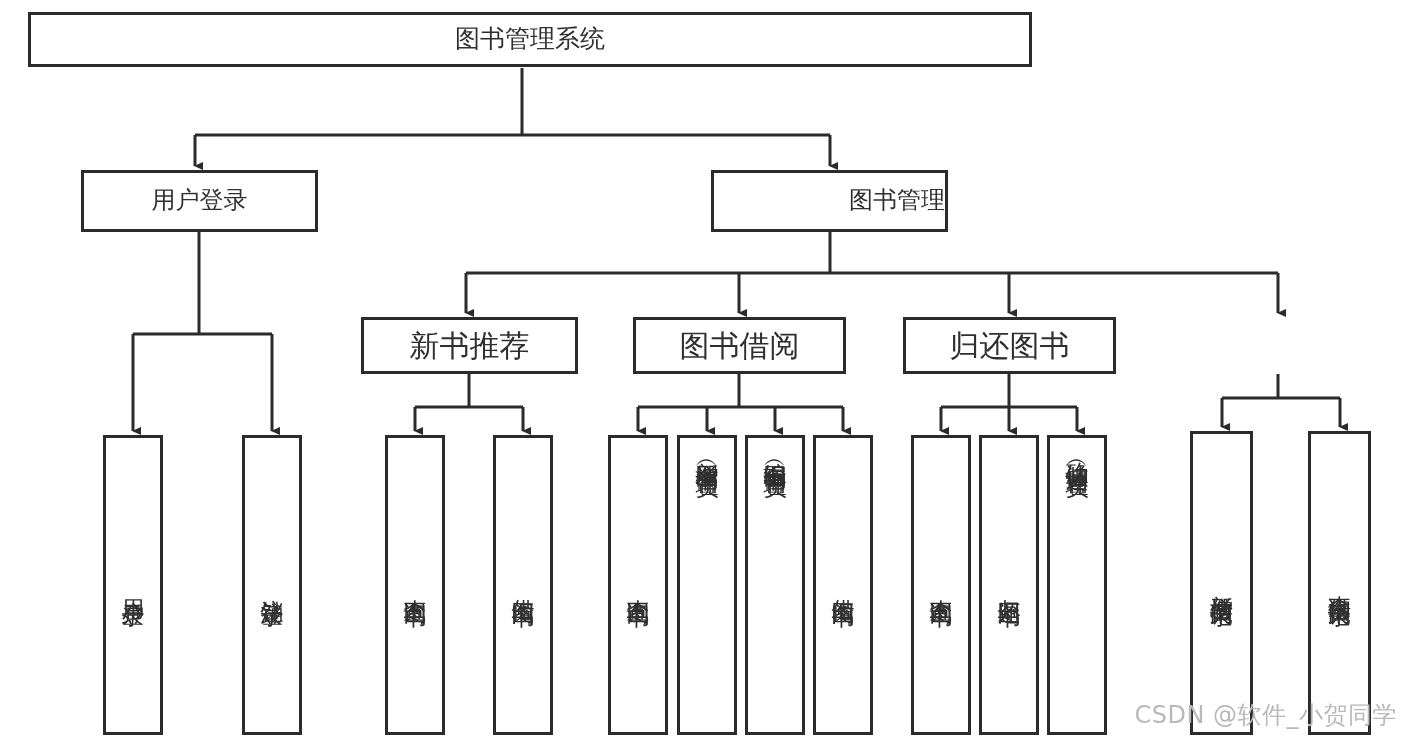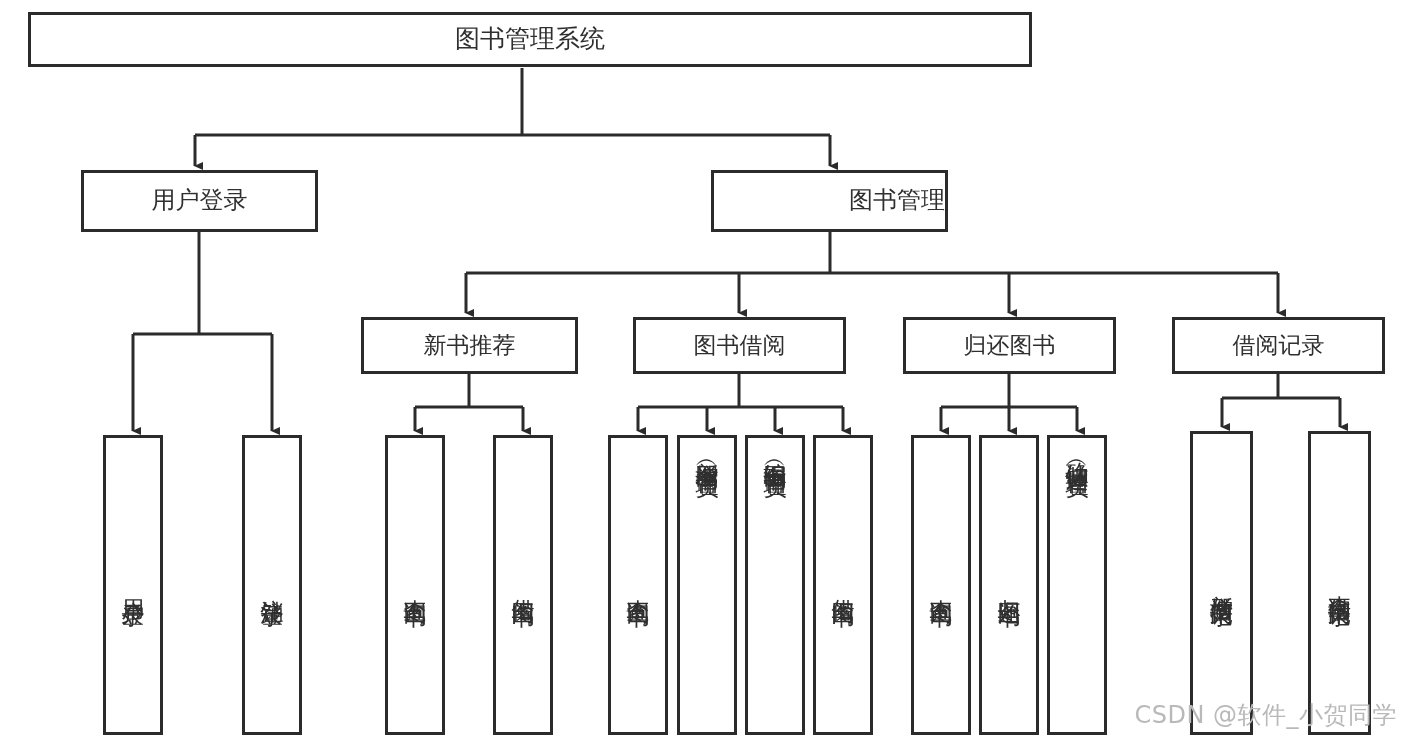--- a/index.html
+++ b/index.html
@@ -36,21 +36,21 @@
     text-align: center;
     line-height: 1.05;
   }
   .node.root {
     font-size: 25px;
   }
   .node.level2 {
     font-size: 24px;
   }
   .node.level3 {
-    font-size: 23px;
+    font-size: 30px;
   }
   .node.leaf {
     font-size: 23px;
     align-items: flex-start;
     padding-top: 6px;
   }
   .vtext {
     writing-mode: vertical-rl;
     text-orientation: upright;
     letter-spacing: 2px;
@@ -139,23 +139,20 @@
 
   <div class="node level3" style="left:361px; top:317px; width:217px; height:57px;">
     <span>新书推荐</span>
   </div>
   <div class="node level3" style="left:633px; top:317px; width:213px; height:57px;">
     <span>图书借阅</span>
   </div>
   <div class="node level3" style="left:903px; top:317px; width:213px; height:57px;">
     <span>归还图书</span>
   </div>
-  <div class="node level3" style="left:1172px; top:317px; width:213px; height:57px;">
-    <span>借阅记录</span>
-  </div>
 
   <div class="node leaf center" style="left:103px; top:435px; width:60px; height:300px;">
     <span class="vtext">用户登录</span>
   </div>
   <div class="node leaf center" style="left:242px; top:435px; width:60px; height:300px;">
     <span class="vtext">注销登录</span>
   </div>
 
   <div class="node leaf center" style="left:385px; top:435px; width:60px; height:300px;">
     <span class="vtext">查询图书</span>

